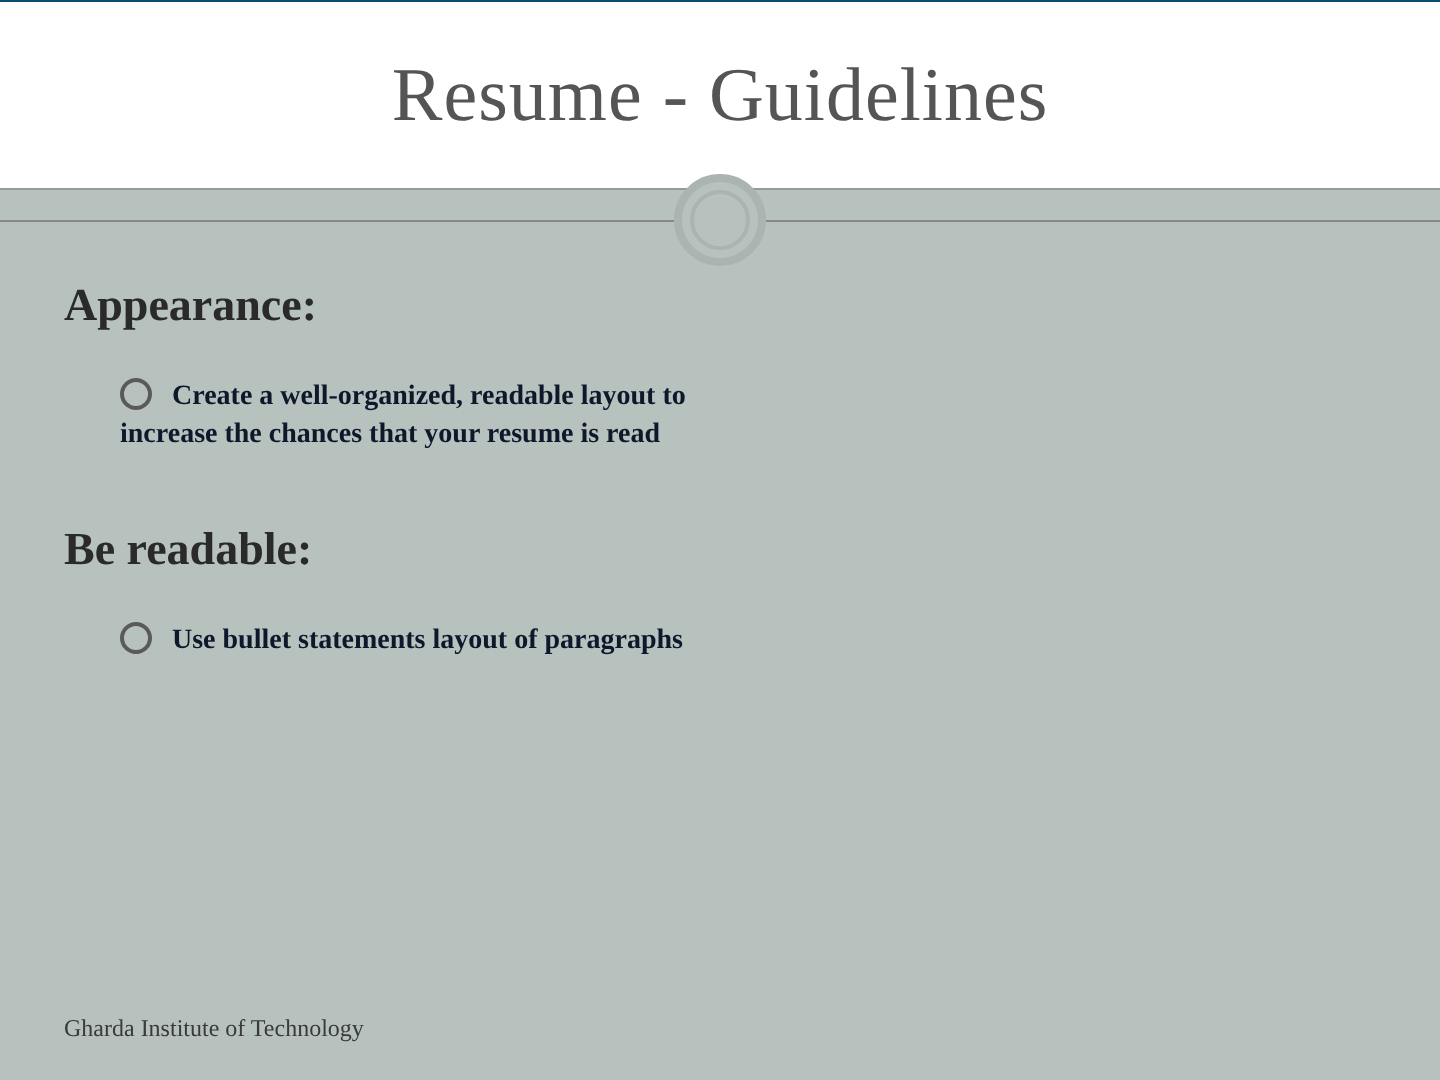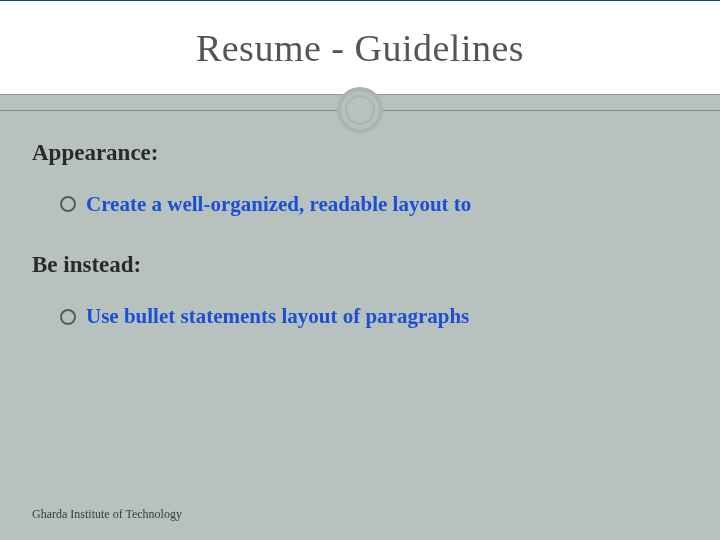--- a/index.html
+++ b/index.html
@@ -72,23 +72,23 @@
     font-size: 23px;
     font-weight: bold;
     color: #2a2a2a;
     margin-bottom: 24px;
   }
   .bullet-block {
     margin-left: 28px;
     margin-bottom: 34px;
   }
   .bullet-line {
-    font-size: 21px;
+    font-size: 14px;
     font-weight: bold;
-    color: #1d4ed8;
+    color: #0f172a;
     line-height: 1.35;
   }
   .bullet-first::before {
     content: "";
     display: inline-block;
     width: 12px;
     height: 12px;
     border: 2px solid #5a5a5a;
     border-radius: 50%;
     margin-right: 10px;
@@ -129,22 +129,23 @@
 <div class="circle-ornament">
   <div class="outer"></div>
   <div class="inner"></div>
 </div>
 
 <div class="content">
 
   <div class="section-heading">Appearance:</div>
   <div class="bullet-block">
     <div class="bullet-line bullet-first">Create a well-organized, readable layout to</div>
+    <div class="bullet-line">increase the chances that your resume is read</div>
   </div>
 
-  <div class="section-heading">Be instead:</div>
+  <div class="section-heading">Be readable:</div>
   <div class="bullet-block">
     <div class="bullet-line bullet-only">Use bullet statements layout of paragraphs</div>
   </div>
 
 </div>
 
 <div class="footer">Gharda Institute of Technology</div>
 
 </body></html>

